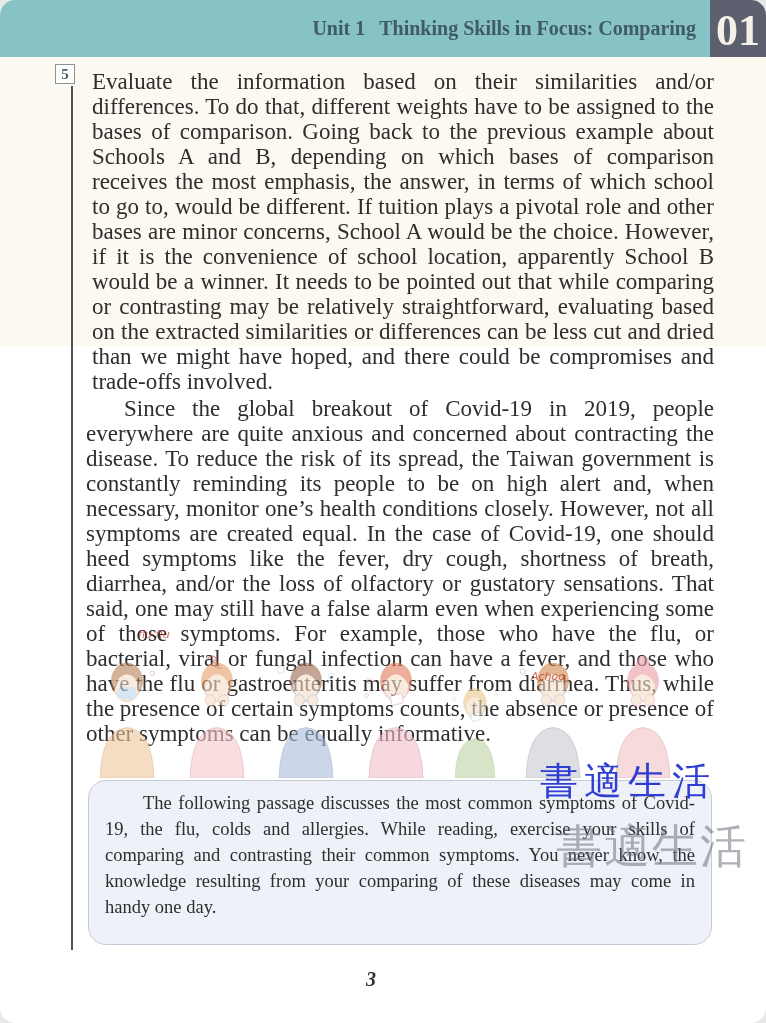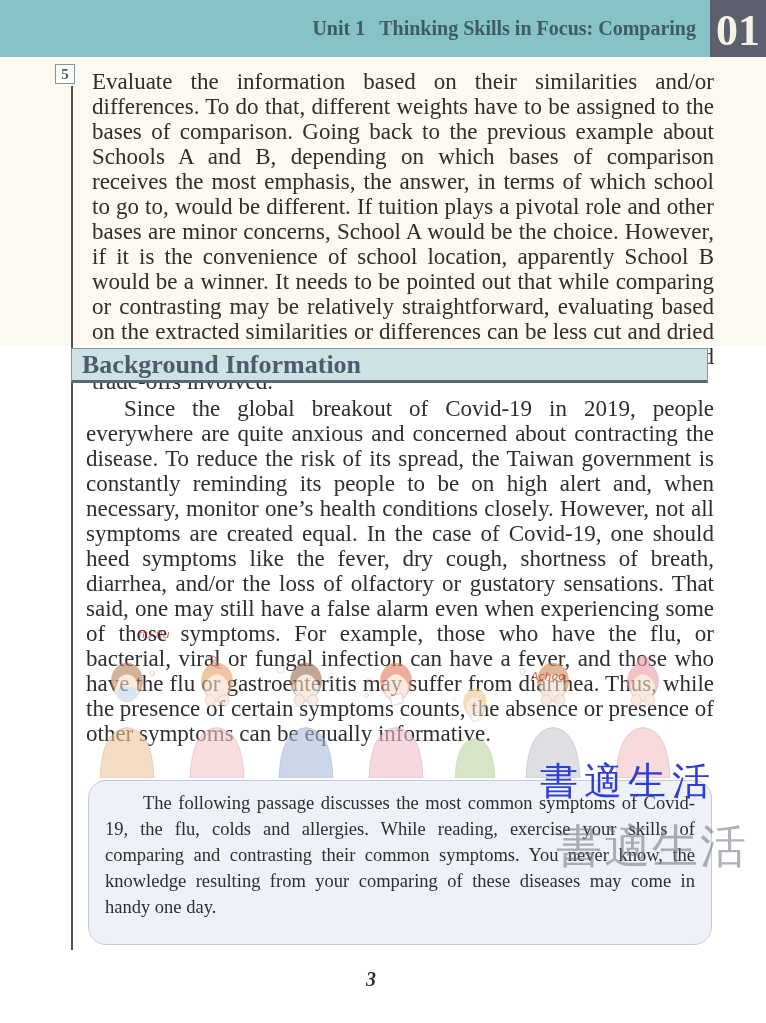--- a/index.html
+++ b/index.html
@@ -1,17 +1,17 @@
 <!DOCTYPE html>
 <html style="--header_bg: #87c2c6; --header_text: #3f5b66; --badge_bg: #5b5f6e; --badge_text: #f5f1e6; --page_cream: #fdf8f0; --page_white: #ffffff; --rule: #4e5357; --item_box_border: #7d98a3; --heading_bar_bg: #cfe2e3; --heading_bar_border: #8096a0; --heading_bar_border_dark: #5a6875; --heading_text: #4c5c6c; --body_text: #2e2e2e; --note_box_bg: #eef1f8; --note_box_border: #c6cbd8; --wm_blue: #2f3fd3; --wm_gray: rgba(110,115,125,0.55); --ill_label_color: #c0392b;"><head>
 <meta charset="utf-8">
 <style>
   html,body{margin:0;padding:0;background:#e8e8e8;}
   .page{position:relative;width:766px;height:1023px;background:var(--page_white,#fff);
-        font-family:"Liberation Serif",serif;overflow:hidden;margin:0 auto;}
+        font-family:"Liberation Serif",serif;overflow:hidden;margin:0 auto;border-radius:15px;}
   .header{position:absolute;top:0;left:0;width:710px;height:57px;background:var(--header_bg);
           display:flex;align-items:center;justify-content:flex-end;}
   .header-title{color:var(--header_text);font-weight:bold;font-size:20px;padding-right:14px;white-space:nowrap;}
   .header-title .unit{margin-right:14px;}
   .badge{position:absolute;top:0;left:710px;width:56px;height:61px;background:var(--badge_bg);
          color:var(--badge_text);font-size:44px;font-weight:bold;display:flex;align-items:center;
          justify-content:center;font-family:"Liberation Serif",serif;}
   .cream{position:absolute;top:57px;left:0;width:766px;height:289px;background:var(--page_cream);}
   .vrule{position:absolute;left:71px;top:86px;width:2px;height:864px;background:var(--rule);}
   .item5-box{position:absolute;left:55px;top:64px;width:20px;height:20px;background:#fffdf8;
@@ -53,23 +53,20 @@
   <div class="badge">01</div>
 
   <div class="cream"></div>
   <div class="vrule"></div>
 
   <div class="item5-box">
     <span>5</span>
   </div>
   <p class="para para5">Evaluate the information based on their similarities and/or differences. To do that, different weights have to be assigned to the bases of comparison. Going back to the previous example about Schools A and B, depending on which bases of comparison receives the most emphasis, the answer, in terms of which school to go to, would be different. If tuition plays a pivotal role and other bases are minor concerns, School A would be the choice. However, if it is the convenience of school location, apparently School B would be a winner. It needs to be pointed out that while comparing or contrasting may be relatively straightforward, evaluating based on the extracted similarities or differences can be less cut and dried than we might have hoped, and there could be compromises and trade-offs involved.</p>
 
-  <div class="bg-head">
-    <span>Background Information</span>
-  </div>
   <p class="para bg-para">Since the global breakout of Covid-19 in 2019, people everywhere are quite anxious and concerned about contracting the disease. To reduce the risk of its spread, the Taiwan government is constantly reminding its people to be on high alert and, when necessary, monitor one’s health conditions closely. However, not all symptoms are created equal. In the case of Covid-19, one should heed symptoms like the fever, dry cough, shortness of breath, diarrhea, and/or the loss of olfactory or gustatory sensations. That said, one may still have a false alarm even when experiencing some of those symptoms. For example, those who have the flu, or bacterial, viral or fungal infection can have a fever, and those who have the flu or gastroenteritis may suffer from diarrhea. Thus, while the presence of certain symptoms counts, the absence or presence of other symptoms can be equally informative.</p>
 
   <div class="figs" id="figs">
       <svg viewBox="0 0 100 130" preserveAspectRatio="none" class="fig" width="84" height="126">
         <circle cx="50" cy="30" r="19" fill="#b97f57"></circle>
         <circle cx="50" cy="36" r="15" fill="#f6ddc9" stroke="#d9a97f" stroke-width="1"></circle>
         <path d="M35,34 Q36,17 50,16 Q64,17 65,34 Q58,23 50,23 Q42,23 35,34 Z" fill="#b97f57"></path>
         <path d="M18,130 Q20,80 50,78 Q80,80 82,130 Z" fill="#efc79e" stroke="#d9a97f" stroke-width="1"></path>
         <rect x="39" y="36" width="22" height="13" rx="4" fill="#bdd7ea"></rect>
         <circle cx="80" cy="22" r="2.5" fill="none" stroke="#dca27a" stroke-width="1"></circle>

